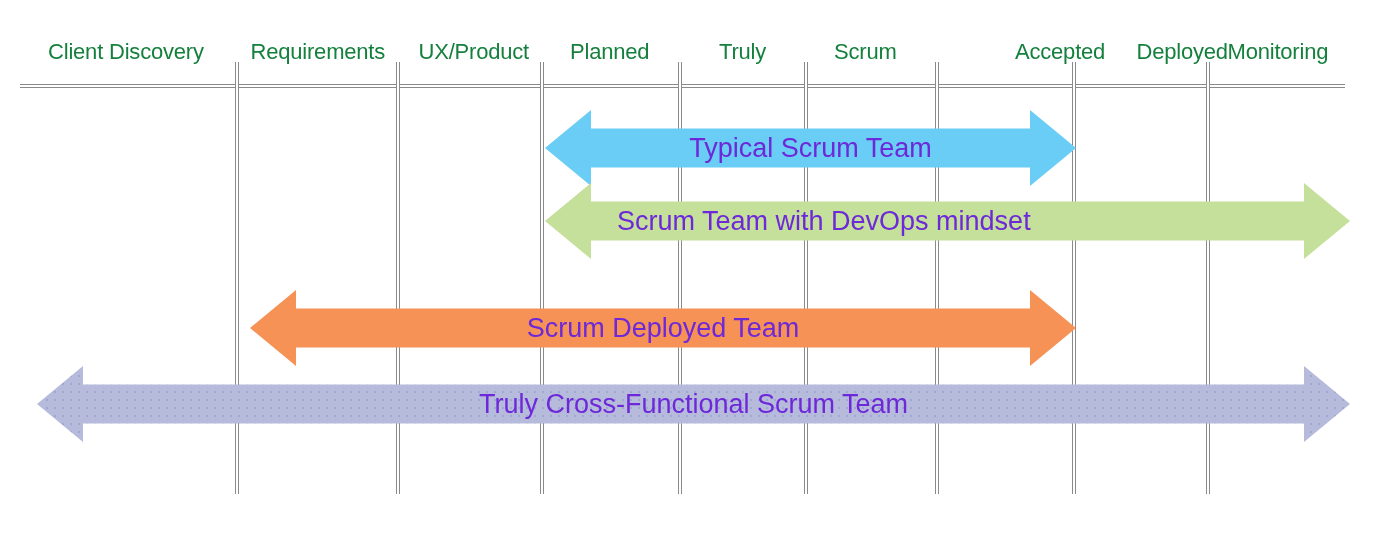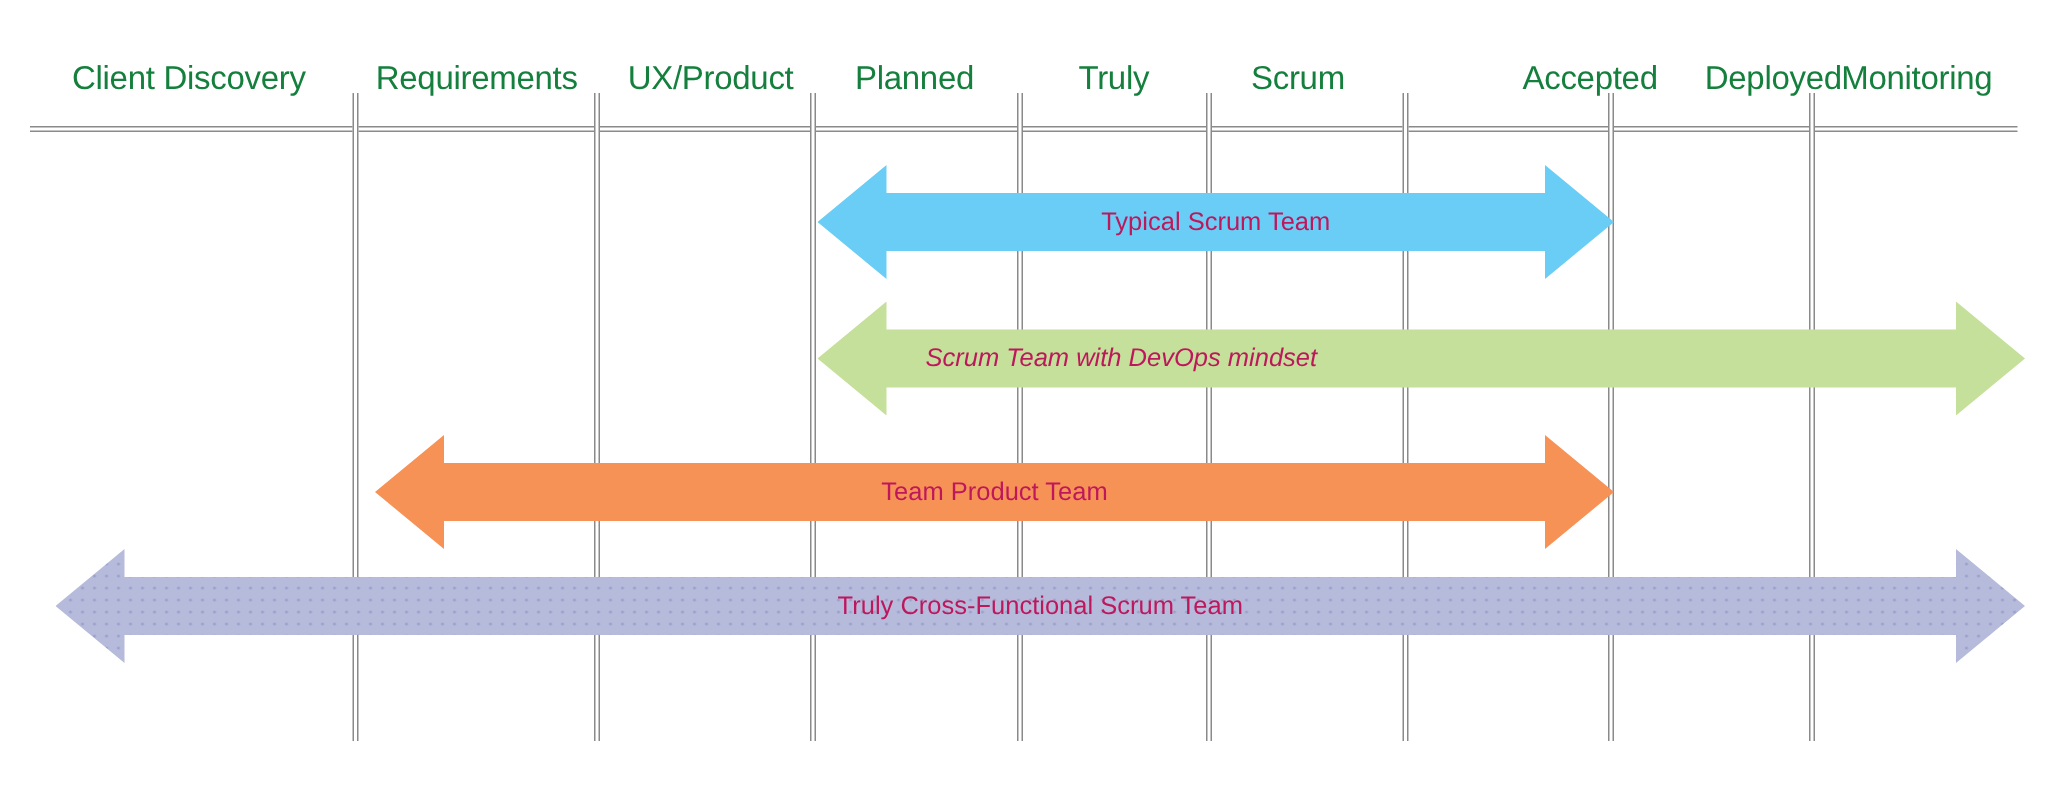--- a/index.html
+++ b/index.html
@@ -55,22 +55,22 @@
     position: absolute;
     display: block;
   }
   .arrow svg { display: block; }
   .arrow-label {
     position: absolute;
     top: 0;
     height: 100%;
     display: flex;
     align-items: center;
-    font-size: 17px;
-    color: #be185d;
+    font-size: 27px;
+    color: #6d28d9;
     white-space: nowrap;
     pointer-events: none;
   }
   .arrow-label.center { left: 0; width: 100%; justify-content: center; }
   .arrow-label.leftish { justify-content: flex-start; }
 </style>
 </head>
 <body>
 
 <div id="stage">
@@ -100,31 +100,31 @@
       <div class="vrule" style="left: 1206px; top: 62px; height: 432px;"></div>
     </div>
 
   <div id="bands">
       <div class="arrow" style="left: 545px; top: 110px; width: 531px; height: 76px;">
         <svg width="531" height="76" viewBox="0 0 531 76">
           <polygon points="0,38 46,0 46,18.62 485,18.62 485,0 531,38 485,76 485,57.38 46,57.38 46,76" fill="#6ACDF5"></polygon>
         </svg>
         <div class="arrow-label center">Typical Scrum Team</div>
       </div>
-      <div class="arrow" style="left: 545px; top: 201px; width: 805px; height: 76px; font-style: italic;">
+      <div class="arrow" style="left: 545px; top: 183px; width: 805px; height: 76px;">
         <svg width="805" height="76" viewBox="0 0 805 76">
           <polygon points="0,38 46,0 46,18.62 759,18.62 759,0 805,38 759,76 759,57.38 46,57.38 46,76" fill="#C5E09A"></polygon>
         </svg>
         <div class="arrow-label leftish" style="left: 72px;">Scrum Team with DevOps mindset</div>
       </div>
       <div class="arrow" style="left: 250px; top: 290px; width: 826px; height: 76px;">
         <svg width="826" height="76" viewBox="0 0 826 76">
           <polygon points="0,38 46,0 46,18.62 780,18.62 780,0 826,38 780,76 780,57.38 46,57.38 46,76" fill="#F79256"></polygon>
         </svg>
-        <div class="arrow-label center">Team Product Team</div>
+        <div class="arrow-label center">Scrum Deployed Team</div>
       </div>
       <div class="arrow" style="left: 37px; top: 366px; width: 1313px; height: 76px;">
         <svg width="1313" height="76" viewBox="0 0 1313 76">
           <defs>
             <pattern id="dots3" width="8" height="8" patternUnits="userSpaceOnUse">
               <rect width="8" height="8" fill="#B6BBDC"></rect>
               <circle cx="2" cy="2" r="1" fill="#9aa0ca"></circle>
             </pattern>
           </defs>
           <polygon points="0,38 46,0 46,18.62 1267,18.62 1267,0 1313,38 1267,76 1267,57.38 46,57.38 46,76" fill="url(#dots3)"></polygon>

